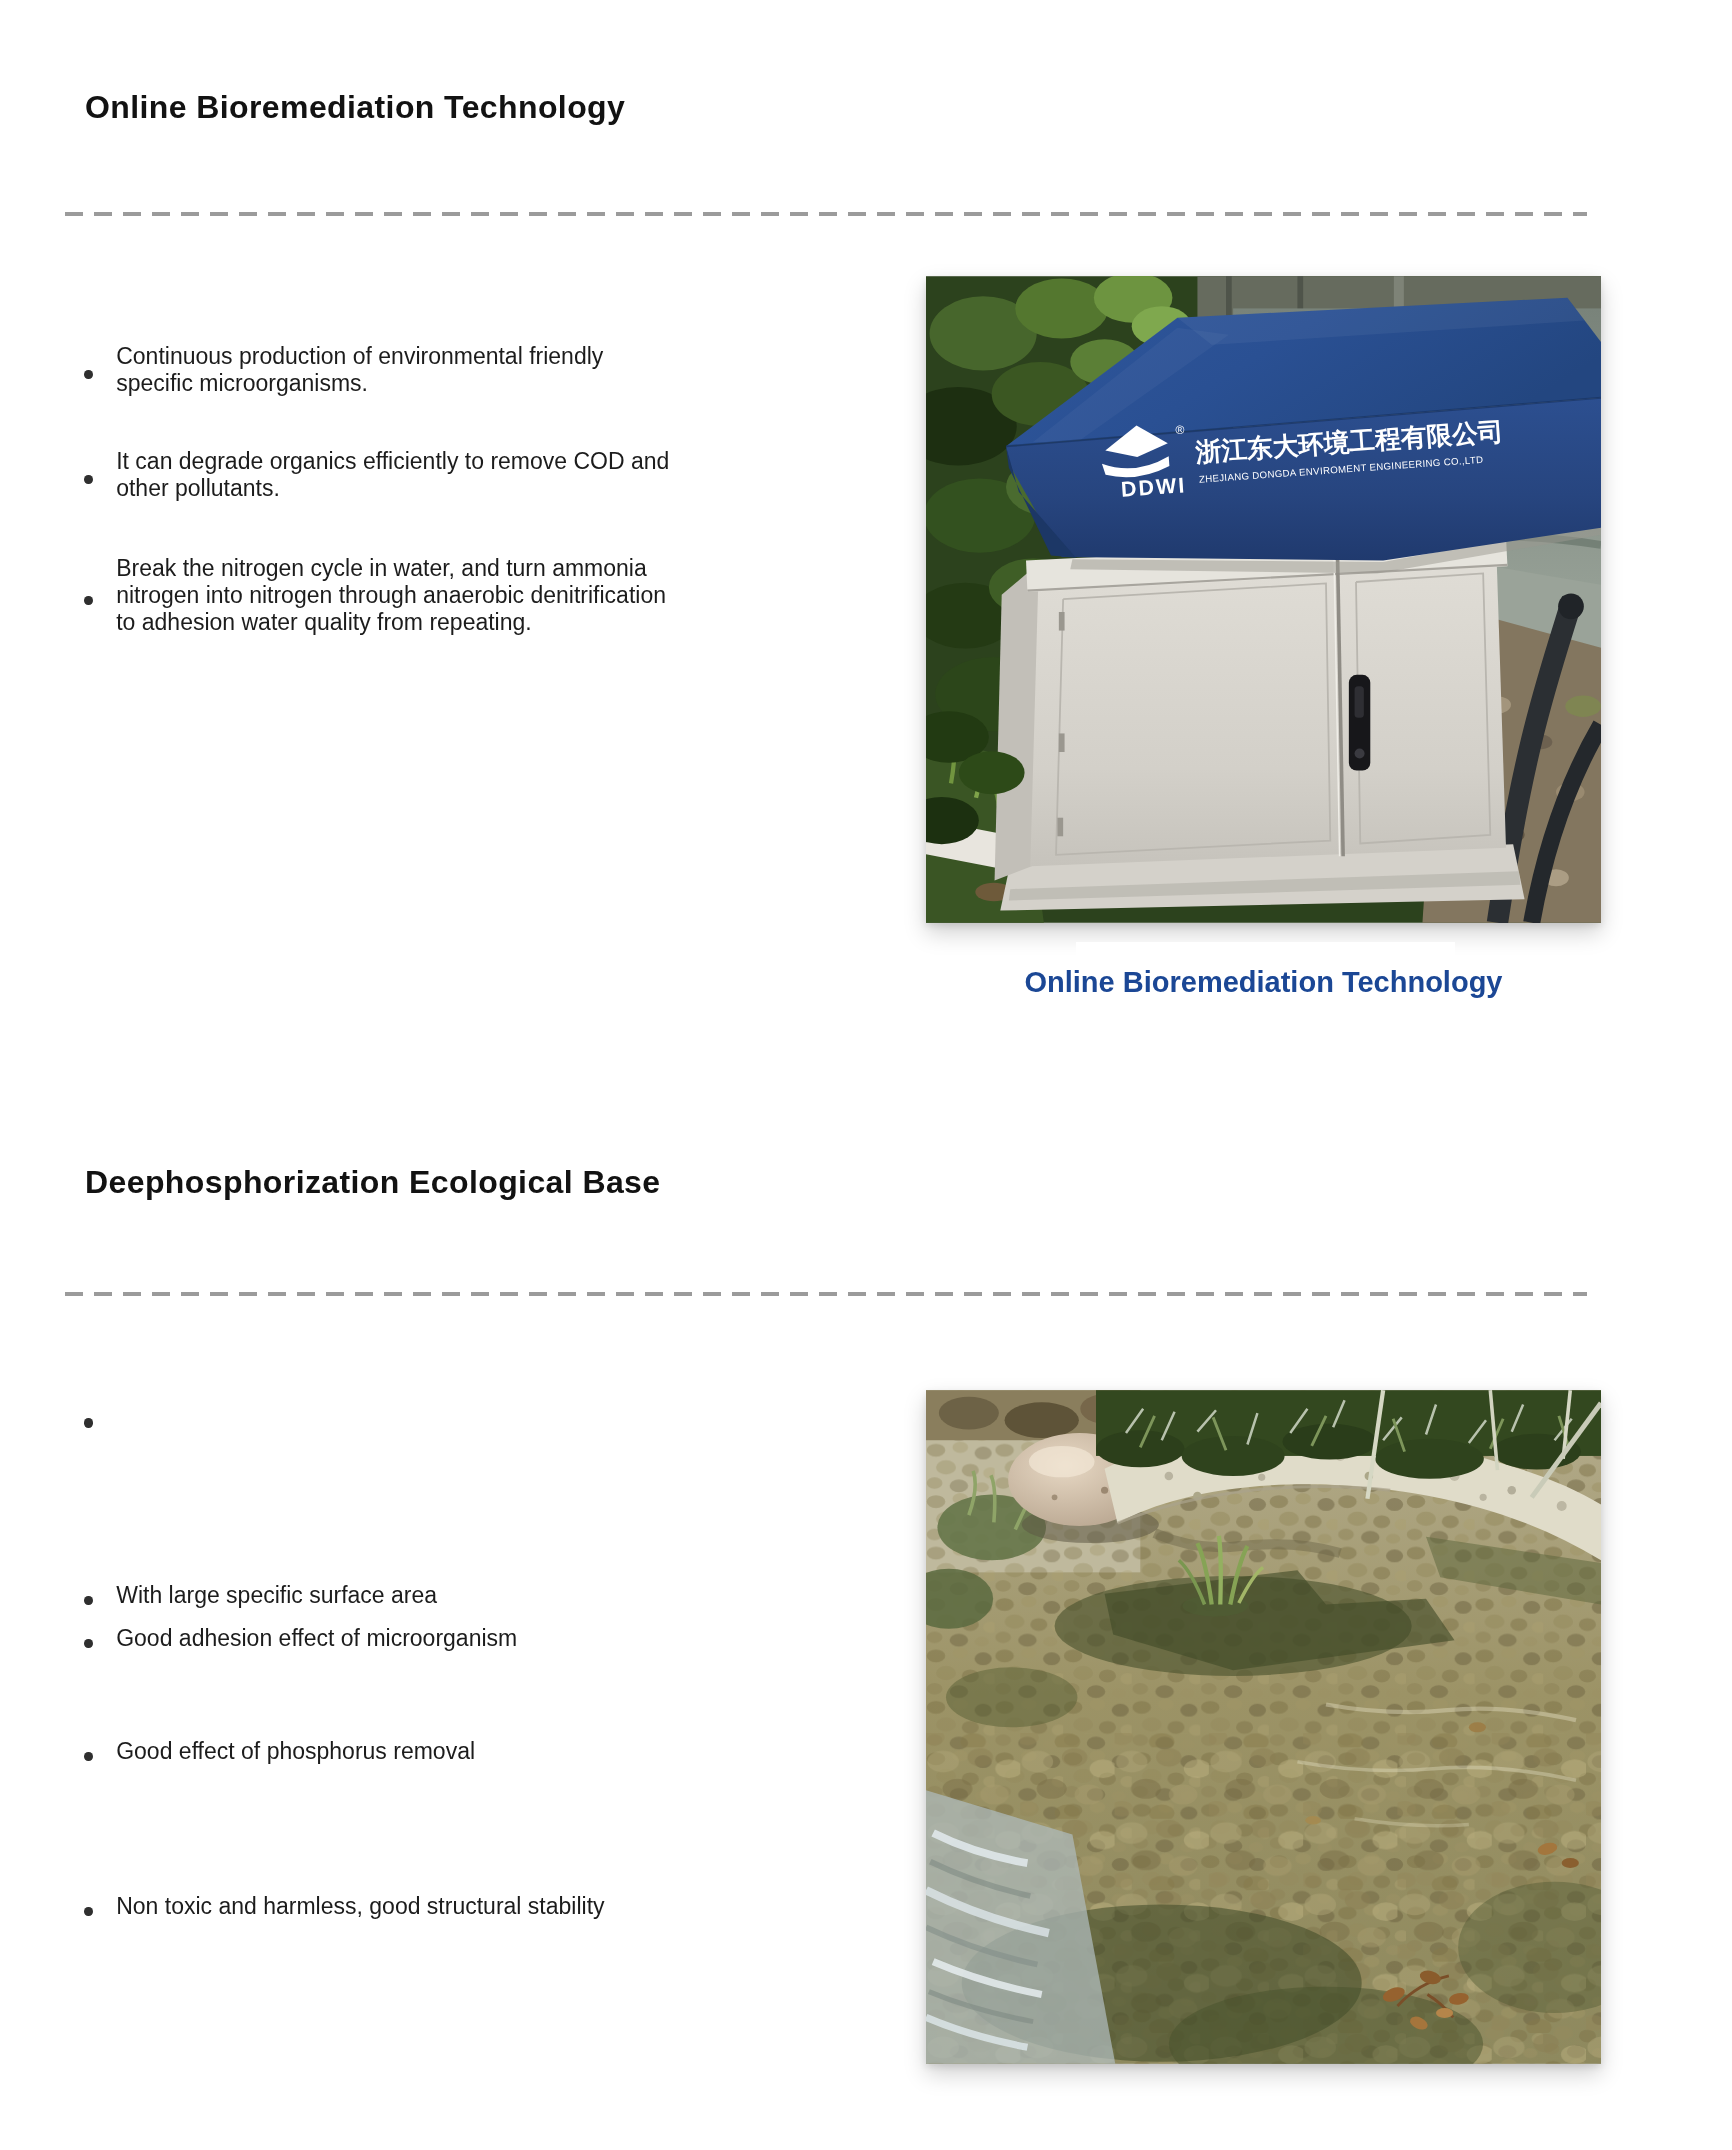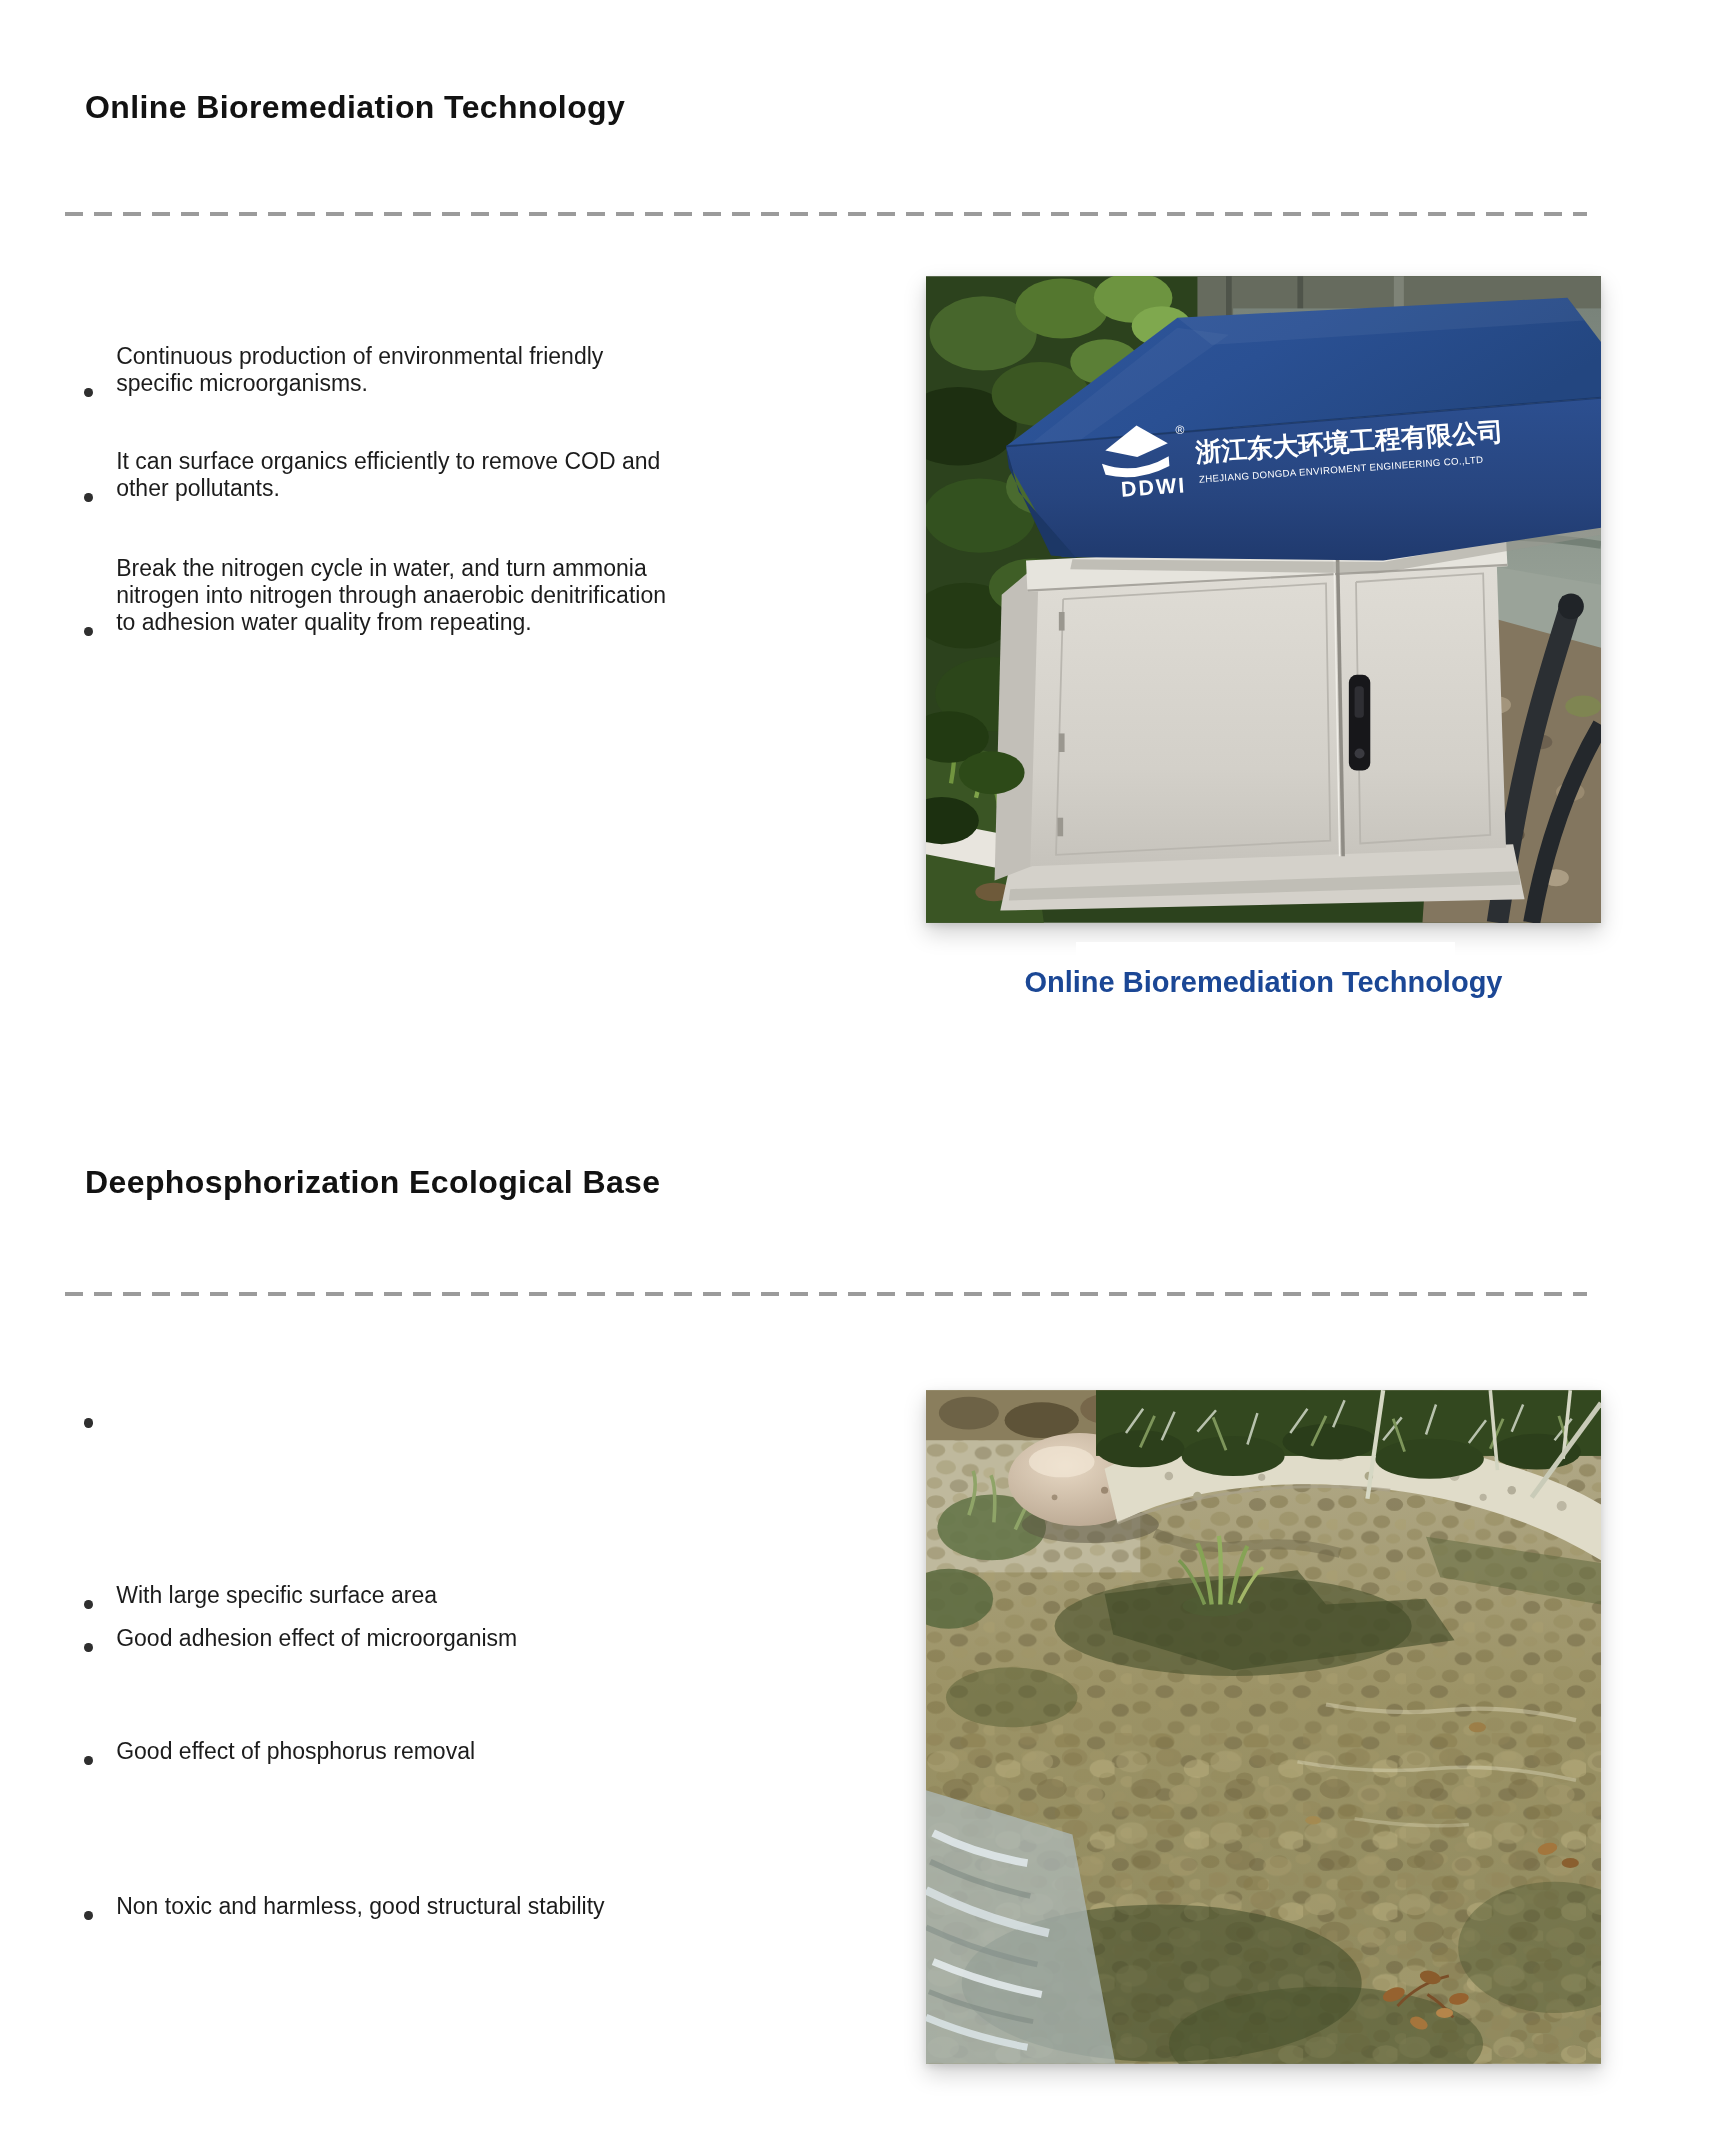--- a/index.html
+++ b/index.html
@@ -15,21 +15,21 @@
     position:absolute;left:85px;
     font-size:32px;font-weight:bold;color:#121212;
     letter-spacing:0.4px;white-space:nowrap;
   }
   .divider{
     position:absolute;left:65px;width:1522px;height:3.6px;
     background:repeating-linear-gradient(90deg,#9b9b9b 0 18px,transparent 18px 29px);
   }
   .bullet{
     position:absolute;left:84px;
-    display:flex;align-items:flex-end;
+    display:flex;align-items:center;
   }
   .dot{
     flex:none;width:8.6px;height:9.3px;border-radius:50%;
     background:#2f2f2f;margin-top:9.3px;margin-right:23.6px;
   }
   .bt{font-size:23px;line-height:27px;color:#1c1c1c;}
   .bt div{white-space:nowrap;}
   .photo{
     position:absolute;left:926px;width:675px;
     box-shadow:0 10px 21.4px rgba(0,0,0,0.18), 0 2.9px 7.1px rgba(0,0,0,0.10);
@@ -61,21 +61,21 @@
     <span class="dot"></span>
     <div class="bt">
       <div>Continuous production of environmental friendly</div>
       <div>specific microorganisms.</div>
     </div>
   </div>
 
   <div class="bullet" style="top:448px">
     <span class="dot"></span>
     <div class="bt">
-      <div>It can surface organics efficiently to remove COD and</div>
+      <div>It can degrade organics efficiently to remove COD and</div>
       <div>other pollutants.</div>
     </div>
   </div>
 
   <div class="bullet" style="top:555px">
     <span class="dot"></span>
     <div class="bt">
       <div>Break the nitrogen cycle in water, and turn ammonia</div>
       <div>nitrogen into nitrogen through anaerobic denitrification</div>
       <div>to adhesion water quality from repeating.</div>

